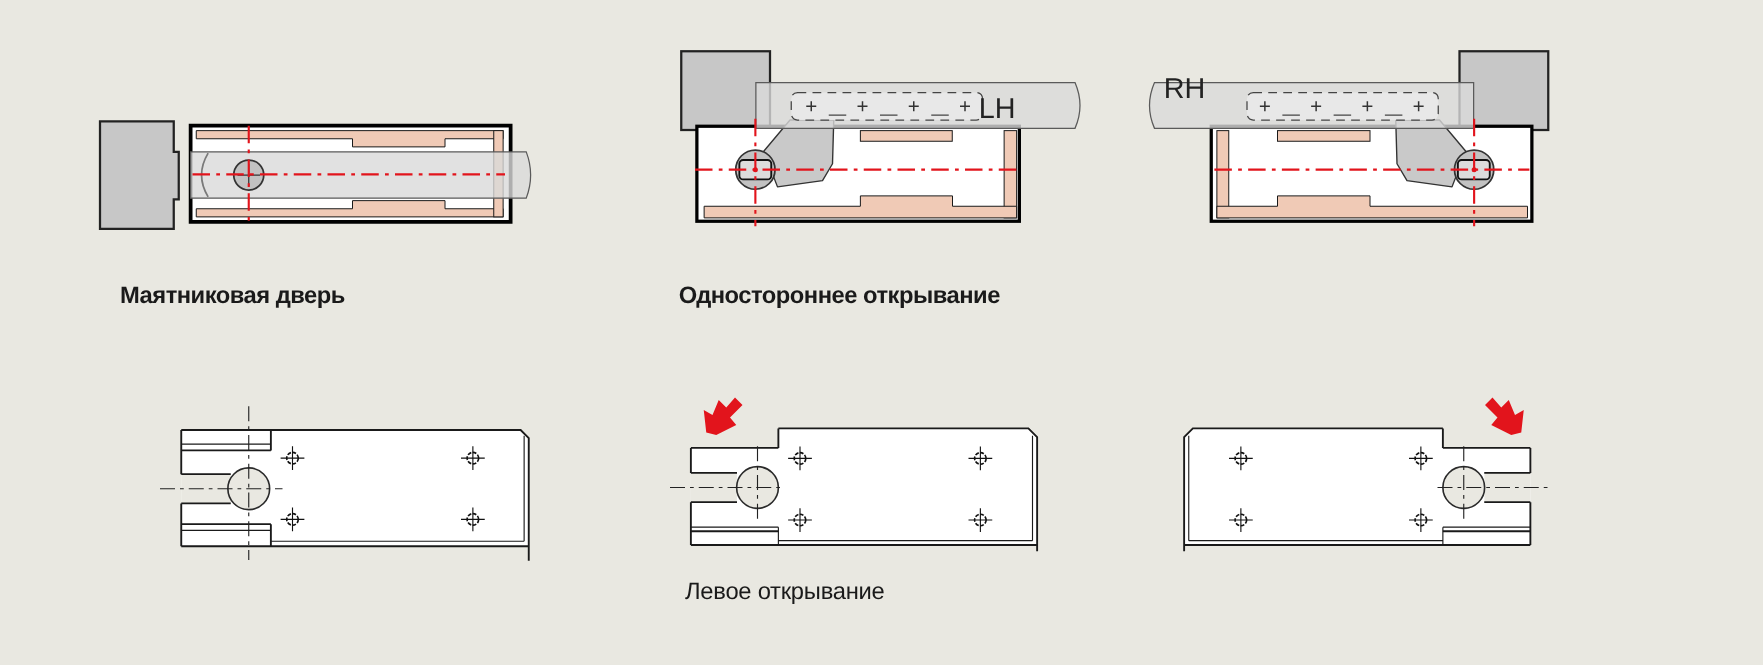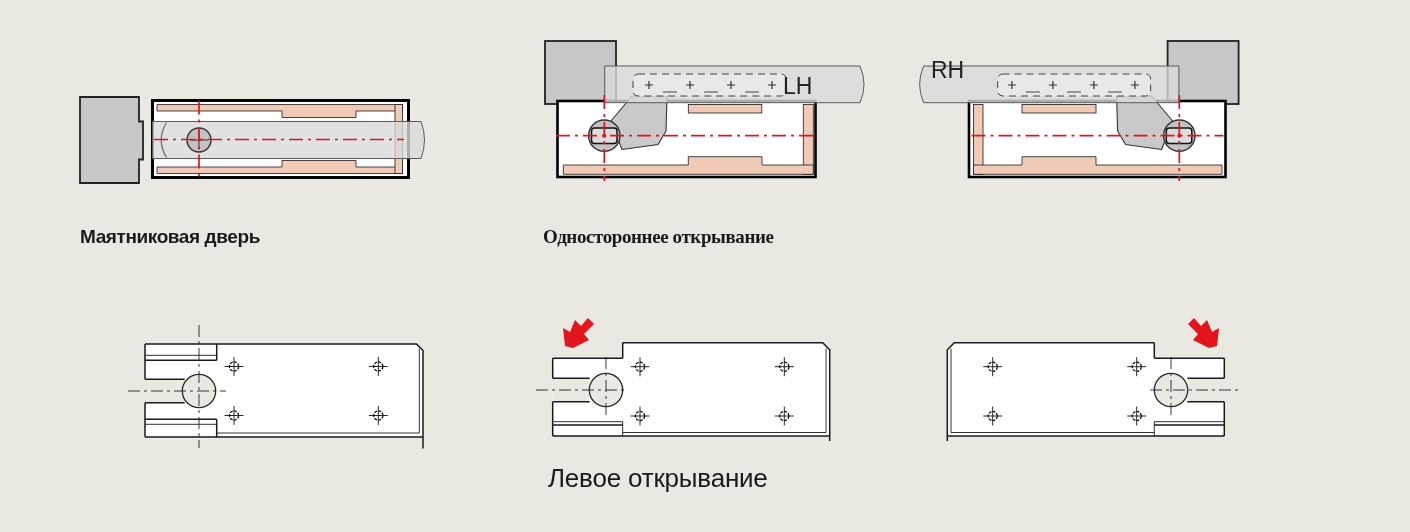--- a/index.html
+++ b/index.html
@@ -6,21 +6,21 @@
     --background:#e9e8e1; --accent_red:#e2141c; --lining_pink:#f0cab6;
     --door_gray:#dadada; --block_gray:#c7c7c7; --line_black:#1a1a1a;
     --arm_gray:#c9c9c9; --spindle_gray:#c2c2c2; --channel_gray:#e9e9e9;
   }
   html,body{margin:0;padding:0;}
   body{background:var(--background);font-family:"Liberation Sans",sans-serif;}
   .stage{position:relative;width:1410px;height:532px;background:var(--background);overflow:hidden;}
   .stage svg{position:absolute;left:0;top:0;}
   .label{position:absolute;color:#1a1a1a;white-space:nowrap;}
   .caption-bold{font-size:19px;font-weight:bold;letter-spacing:-0.4px;}
-  .caption-reg{font-size:26px;font-weight:normal;letter-spacing:-0.2px;}
+  .caption-reg{font-size:19px;font-weight:normal;letter-spacing:-0.2px;}
   .hand-label{font-size:23px;font-weight:normal;color:#222;letter-spacing:0;}
   
   .block{fill:var(--block_gray);stroke:#222;stroke-width:1.8;}
   .box{fill:#fff;stroke:#000;}
   .pink{fill:var(--lining_pink);stroke:#1a1a1a;stroke-width:0.8;}
   .doorbar{fill:var(--door_gray);fill-opacity:0.8;stroke:#5a5a5a;stroke-width:1;}
   .arm{fill:var(--arm_gray);stroke:#333;stroke-width:1.1;stroke-linejoin:round;}
   .edge-arc{fill:none;stroke:#7a7a7a;stroke-width:1.4;}
   .spindle{fill:var(--spindle_gray);stroke:#333;stroke-width:1.4;}
   .insert{fill:#dcdcdc;stroke:#111;stroke-width:1.5;}
@@ -148,18 +148,18 @@
     </g>
     <g transform="translate(1219,318) scale(-1,1)">
       <path class="arrow" d="M2,28 L0,10 L7,14 L12,2 L18,8 L25,0 L31,6 L21,16 L26,22 L10,30 Z"></path>
     </g>
   </g>
 </svg>
 
 <div class="label hand-label" style="left:783px;top:73px;">LH</div>
 <div class="label hand-label" style="left:931px;top:57px;">RH</div>
 
-<div class="label caption-bold" style="left:80px;top:226px;">Маятниковая дверь</div>
-<div class="label caption-bold" style="left:543px;top:226px;font-family:Liberation Serif, serif;">Одностороннее открывание</div>
+<div class="label caption-bold" style="left:96px;top:226px;">Маятниковая дверь</div>
+<div class="label caption-bold" style="left:543px;top:226px;">Одностороннее открывание</div>
 
 <div class="label caption-reg" style="left:548px;top:463px;">Левое открывание</div>
 
 </div>
 
 </body></html>

